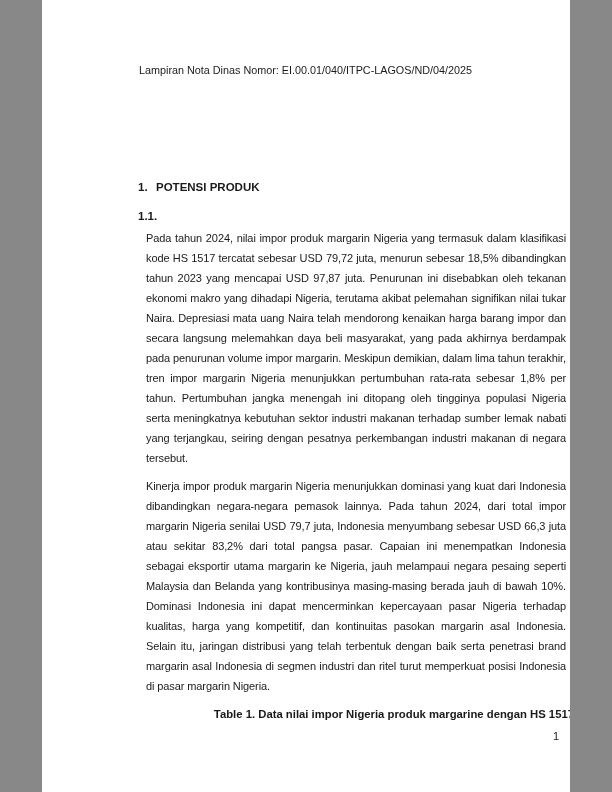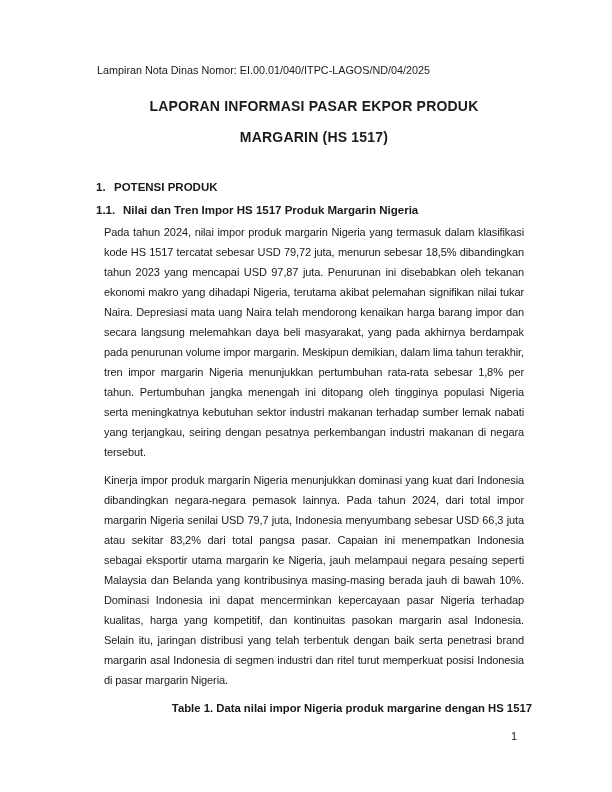--- a/index.html
+++ b/index.html
@@ -2,21 +2,21 @@
 <html><head>
 <meta charset="utf-8">
 <style>
   html, body {
     margin: 0;
     padding: 0;
     background: #888;
   }
   .page {
     position: relative;
-    width: 612px;
+    width: 528px;
     height: 792px;
     margin: 0 auto;
     background: #ffffff;
     color: #1a1a1a;
     font-family: "Liberation Sans", sans-serif;
     overflow: hidden;
   }
   .header-note {
     position: absolute;
     top: 63px;
@@ -44,21 +44,21 @@
     font-size: 11px;
   }
   .h1, .h2 {
     display: flex;
     font-weight: bold;
     font-size: 11.5px;
     line-height: 14px;
   }
   .h1 .num { flex: none; width: 18px; }
   .h2 { margin-top: 9px; }
-  .h2 .num { flex: none; width: 27px; }
+  .h2 .num { flex: none; width: 27px; margin-top: 6px; }
   .para {
     margin: 8px;
     margin-top: 5px;
     text-align: justify;
     font-size: 11px;
     line-height: 20px;
     letter-spacing: -0.1px;
   }
   .para + .para { margin-top: 7px; }
   .table-caption {
@@ -77,35 +77,30 @@
     font-size: 11px;
   }
 </style>
 </head>
 <body>
 
 <div class="page">
 
   <div class="header-note">Lampiran Nota Dinas Nomor: EI.00.01/040/ITPC-LAGOS/ND/04/2025</div>
 
-  <div class="doc-title">
-    <div>LAPORAN INFORMASI PASAR EKPOR PRODUK</div>
-    <div>MARGARIN (HS 1517)</div>
-  </div>
 
   <div class="content">
 
     <div class="h1">
       <span class="num">1.</span>
       <span>POTENSI PRODUK</span>
     </div>
 
     <div class="h2">
       <span class="num">1.1.</span>
-      <span>Nilai dan Tren Impor HS 1517 Produk Margarin Nigeria</span>
     </div>
 
     <p class="para">Pada tahun 2024, nilai impor produk margarin Nigeria yang termasuk dalam klasifikasi kode HS 1517 tercatat sebesar USD 79,72 juta, menurun sebesar 18,5% dibandingkan tahun 2023 yang mencapai USD 97,87 juta. Penurunan ini disebabkan oleh tekanan ekonomi makro yang dihadapi Nigeria, terutama akibat pelemahan signifikan nilai tukar Naira. Depresiasi mata uang Naira telah mendorong kenaikan harga barang impor dan secara langsung melemahkan daya beli masyarakat, yang pada akhirnya berdampak pada penurunan volume impor margarin. Meskipun demikian, dalam lima tahun terakhir, tren impor margarin Nigeria menunjukkan pertumbuhan rata-rata sebesar 1,8% per tahun. Pertumbuhan jangka menengah ini ditopang oleh tingginya populasi Nigeria serta meningkatnya kebutuhan sektor industri makanan terhadap sumber lemak nabati yang terjangkau, seiring dengan pesatnya perkembangan industri makanan di negara tersebut.</p>
 
     <p class="para">Kinerja impor produk margarin Nigeria menunjukkan dominasi yang kuat dari Indonesia dibandingkan negara-negara pemasok lainnya. Pada tahun 2024, dari total impor margarin Nigeria senilai USD 79,7 juta, Indonesia menyumbang sebesar USD 66,3 juta atau sekitar 83,2% dari total pangsa pasar. Capaian ini menempatkan Indonesia sebagai eksportir utama margarin ke Nigeria, jauh melampaui negara pesaing seperti Malaysia dan Belanda yang kontribusinya masing-masing berada jauh di bawah 10%. Dominasi Indonesia ini dapat mencerminkan kepercayaan pasar Nigeria terhadap kualitas, harga yang kompetitif, dan kontinuitas pasokan margarin asal Indonesia. Selain itu, jaringan distribusi yang telah terbentuk dengan baik serta penetrasi brand margarin asal Indonesia di segmen industri dan ritel turut memperkuat posisi Indonesia di pasar margarin Nigeria.</p>
 
     <div class="table-caption">Table 1. Data nilai impor Nigeria produk margarine dengan HS 1517</div>
 
   </div>
 

